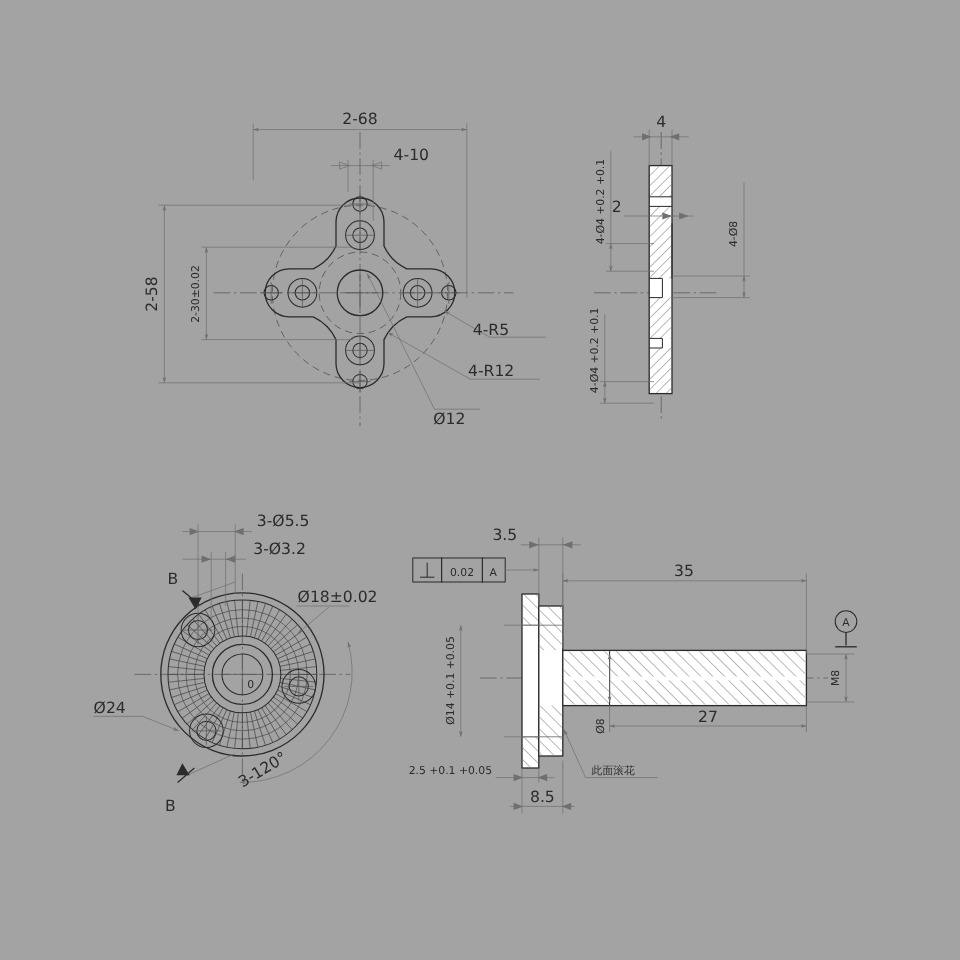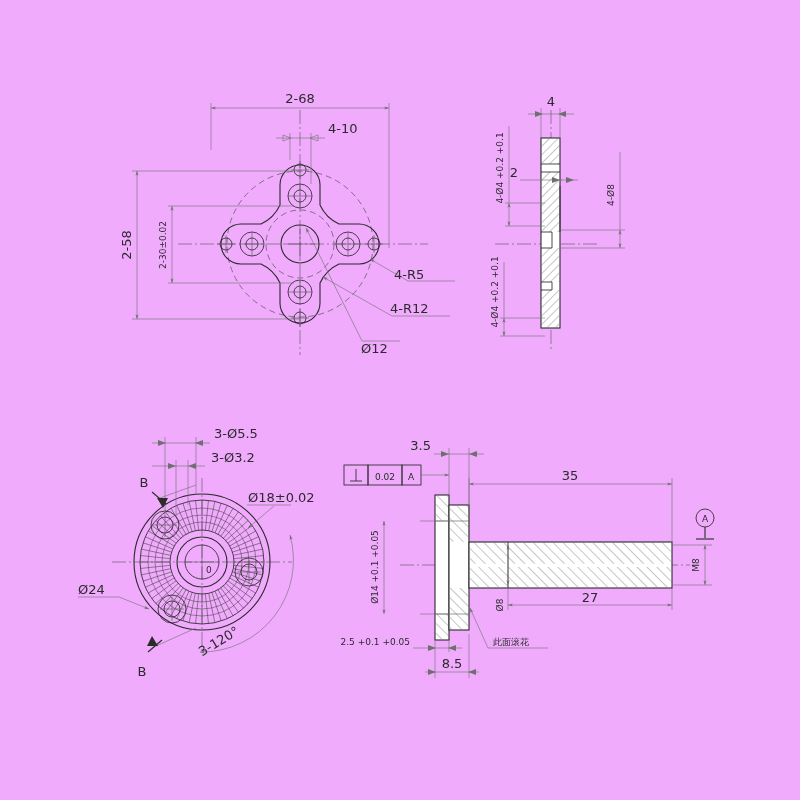--- a/index.html
+++ b/index.html
@@ -1,18 +1,18 @@
 <!DOCTYPE html>
 <html><head>
 <meta charset="utf-8">
 <style>
   html,body{margin:0;padding:0;background:#fff;}
   body{width:800px;height:800px;overflow:hidden;
        font-family:"DejaVu Sans","Liberation Sans",sans-serif;}
-  #sheet{position:relative;width:800px;height:800px;background:#f0abfc;}
+  #sheet{position:relative;width:800px;height:800px;background:#a3a3a3;}
   svg{display:block;}
   text{font-family:"DejaVu Sans","Liberation Sans",sans-serif;fill:#2b2b2b;}
   .lbl{font-size:13px;}
   .lbl-s{font-size:9px;}
   .obj{fill:none;stroke:#2b2b2b;stroke-width:1.1;}
   .obj-t{fill:none;stroke:#2b2b2b;stroke-width:0.85;}
   .thin{fill:none;stroke:#555;stroke-width:0.6;}
   .dim{fill:none;stroke:#6f6f6f;stroke-width:0.6;}
   .ctr{fill:none;stroke:#555;stroke-width:0.6;stroke-dasharray:14 3 2 3;}
   .hid{fill:none;stroke:#555;stroke-width:0.7;stroke-dasharray:6 4;}

